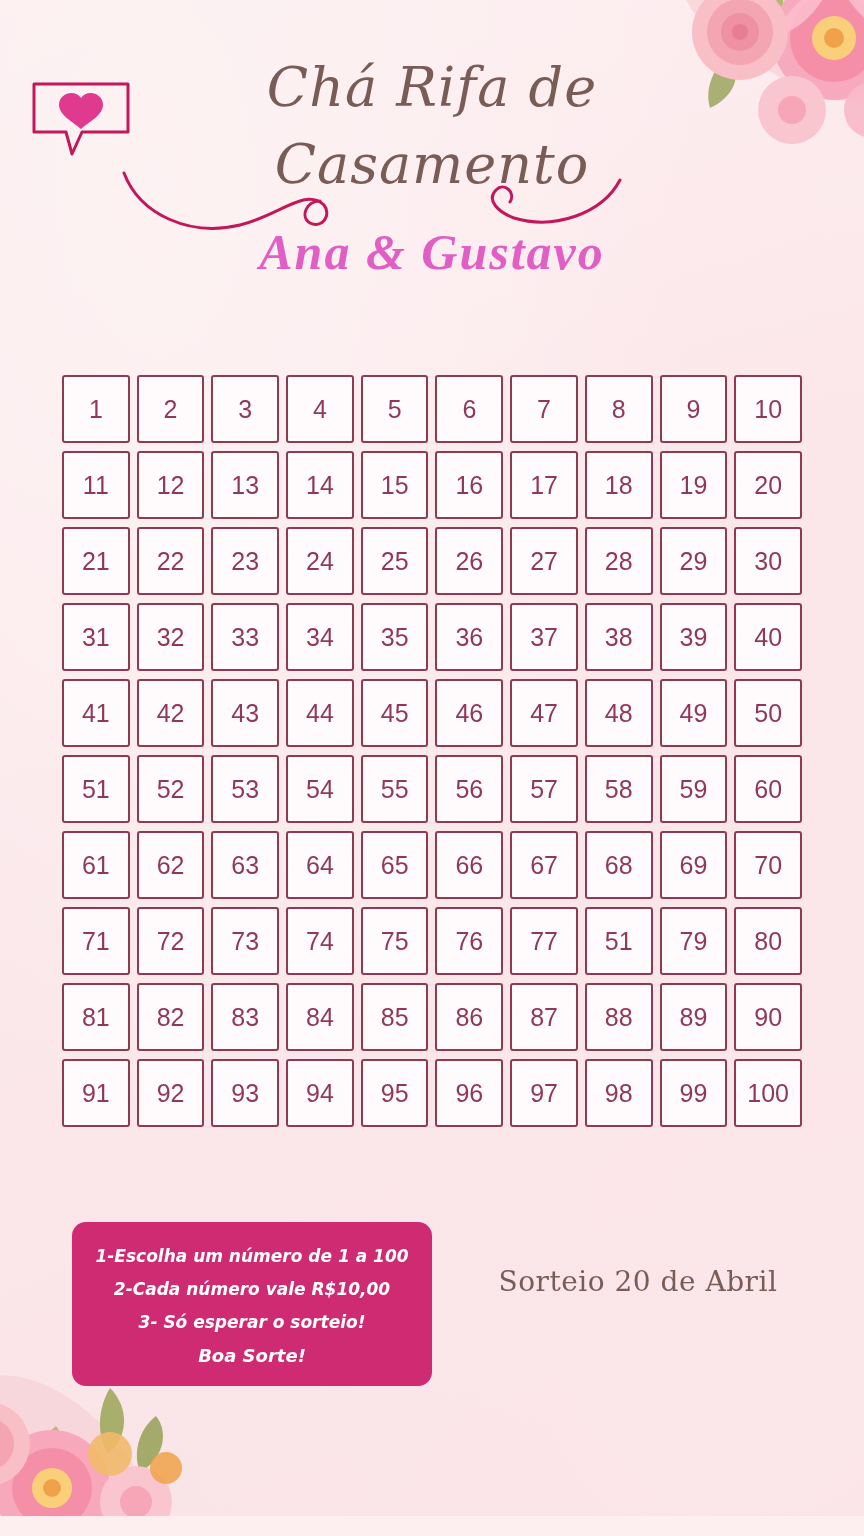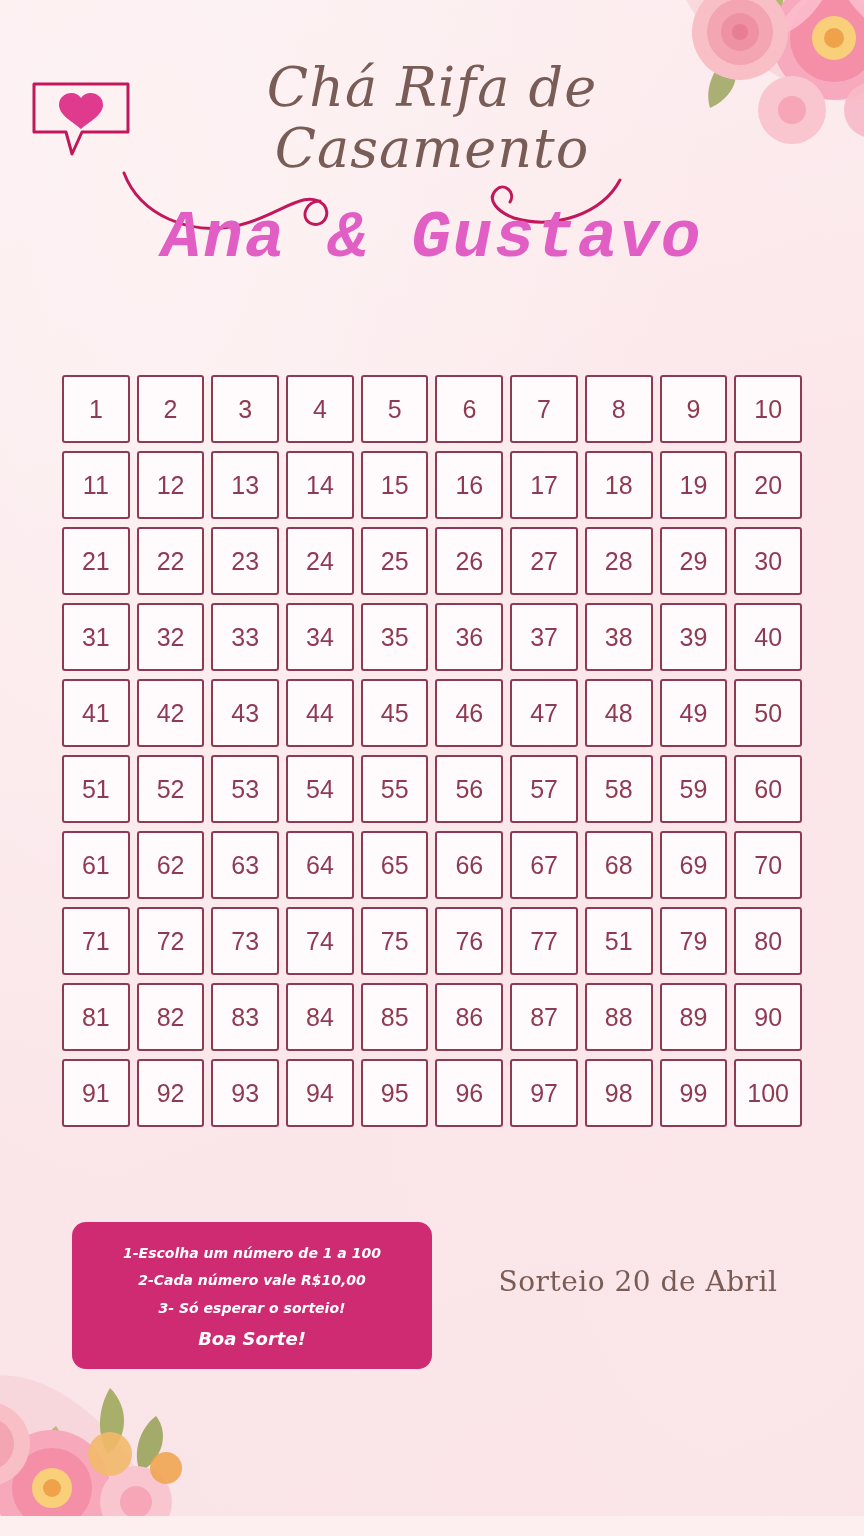--- a/index.html
+++ b/index.html
@@ -53,28 +53,28 @@
   }
   .title-line {
     font-family: "DejaVu Serif", serif;
     font-style: italic;
     font-size: 54px;
     line-height: 1.05;
     color: #7a5c57;
     letter-spacing: 1px;
   }
   .title-line.second {
-    margin-top: 4px;
+    margin-top: 20px;
   }
   .couple {
-    margin-top: 24px;
-    font-family: Liberation Mono, monospace;
+    margin-top: 30px;
+    font-family: Liberation Serif, serif;
     font-weight: bold;
     font-style: italic;
-    font-size: 66px;
+    font-size: 50px;
     letter-spacing: 2px;
     color: #e15fc4;
   }
 
   .heart-badge {
     position: absolute;
     left: 26px;
     top: 78px;
     width: 110px;
     height: 90px;
@@ -126,21 +126,21 @@
     padding: 18px 10px 20px;
     background: #cf2b72;
     border-radius: 14px;
     text-align: center;
     color: #ffffff;
   }
   .rules .rule {
     font-family: "DejaVu Sans", sans-serif;
     font-style: italic;
     font-weight: bold;
-    font-size: 14px;
+    font-size: 17px;
     line-height: 1.95;
     white-space: nowrap;
   }
   .rules .luck {
     margin-top: 6px;
     font-family: "DejaVu Sans", sans-serif;
     font-style: italic;
     font-weight: bold;
     font-size: 18px;
   }

